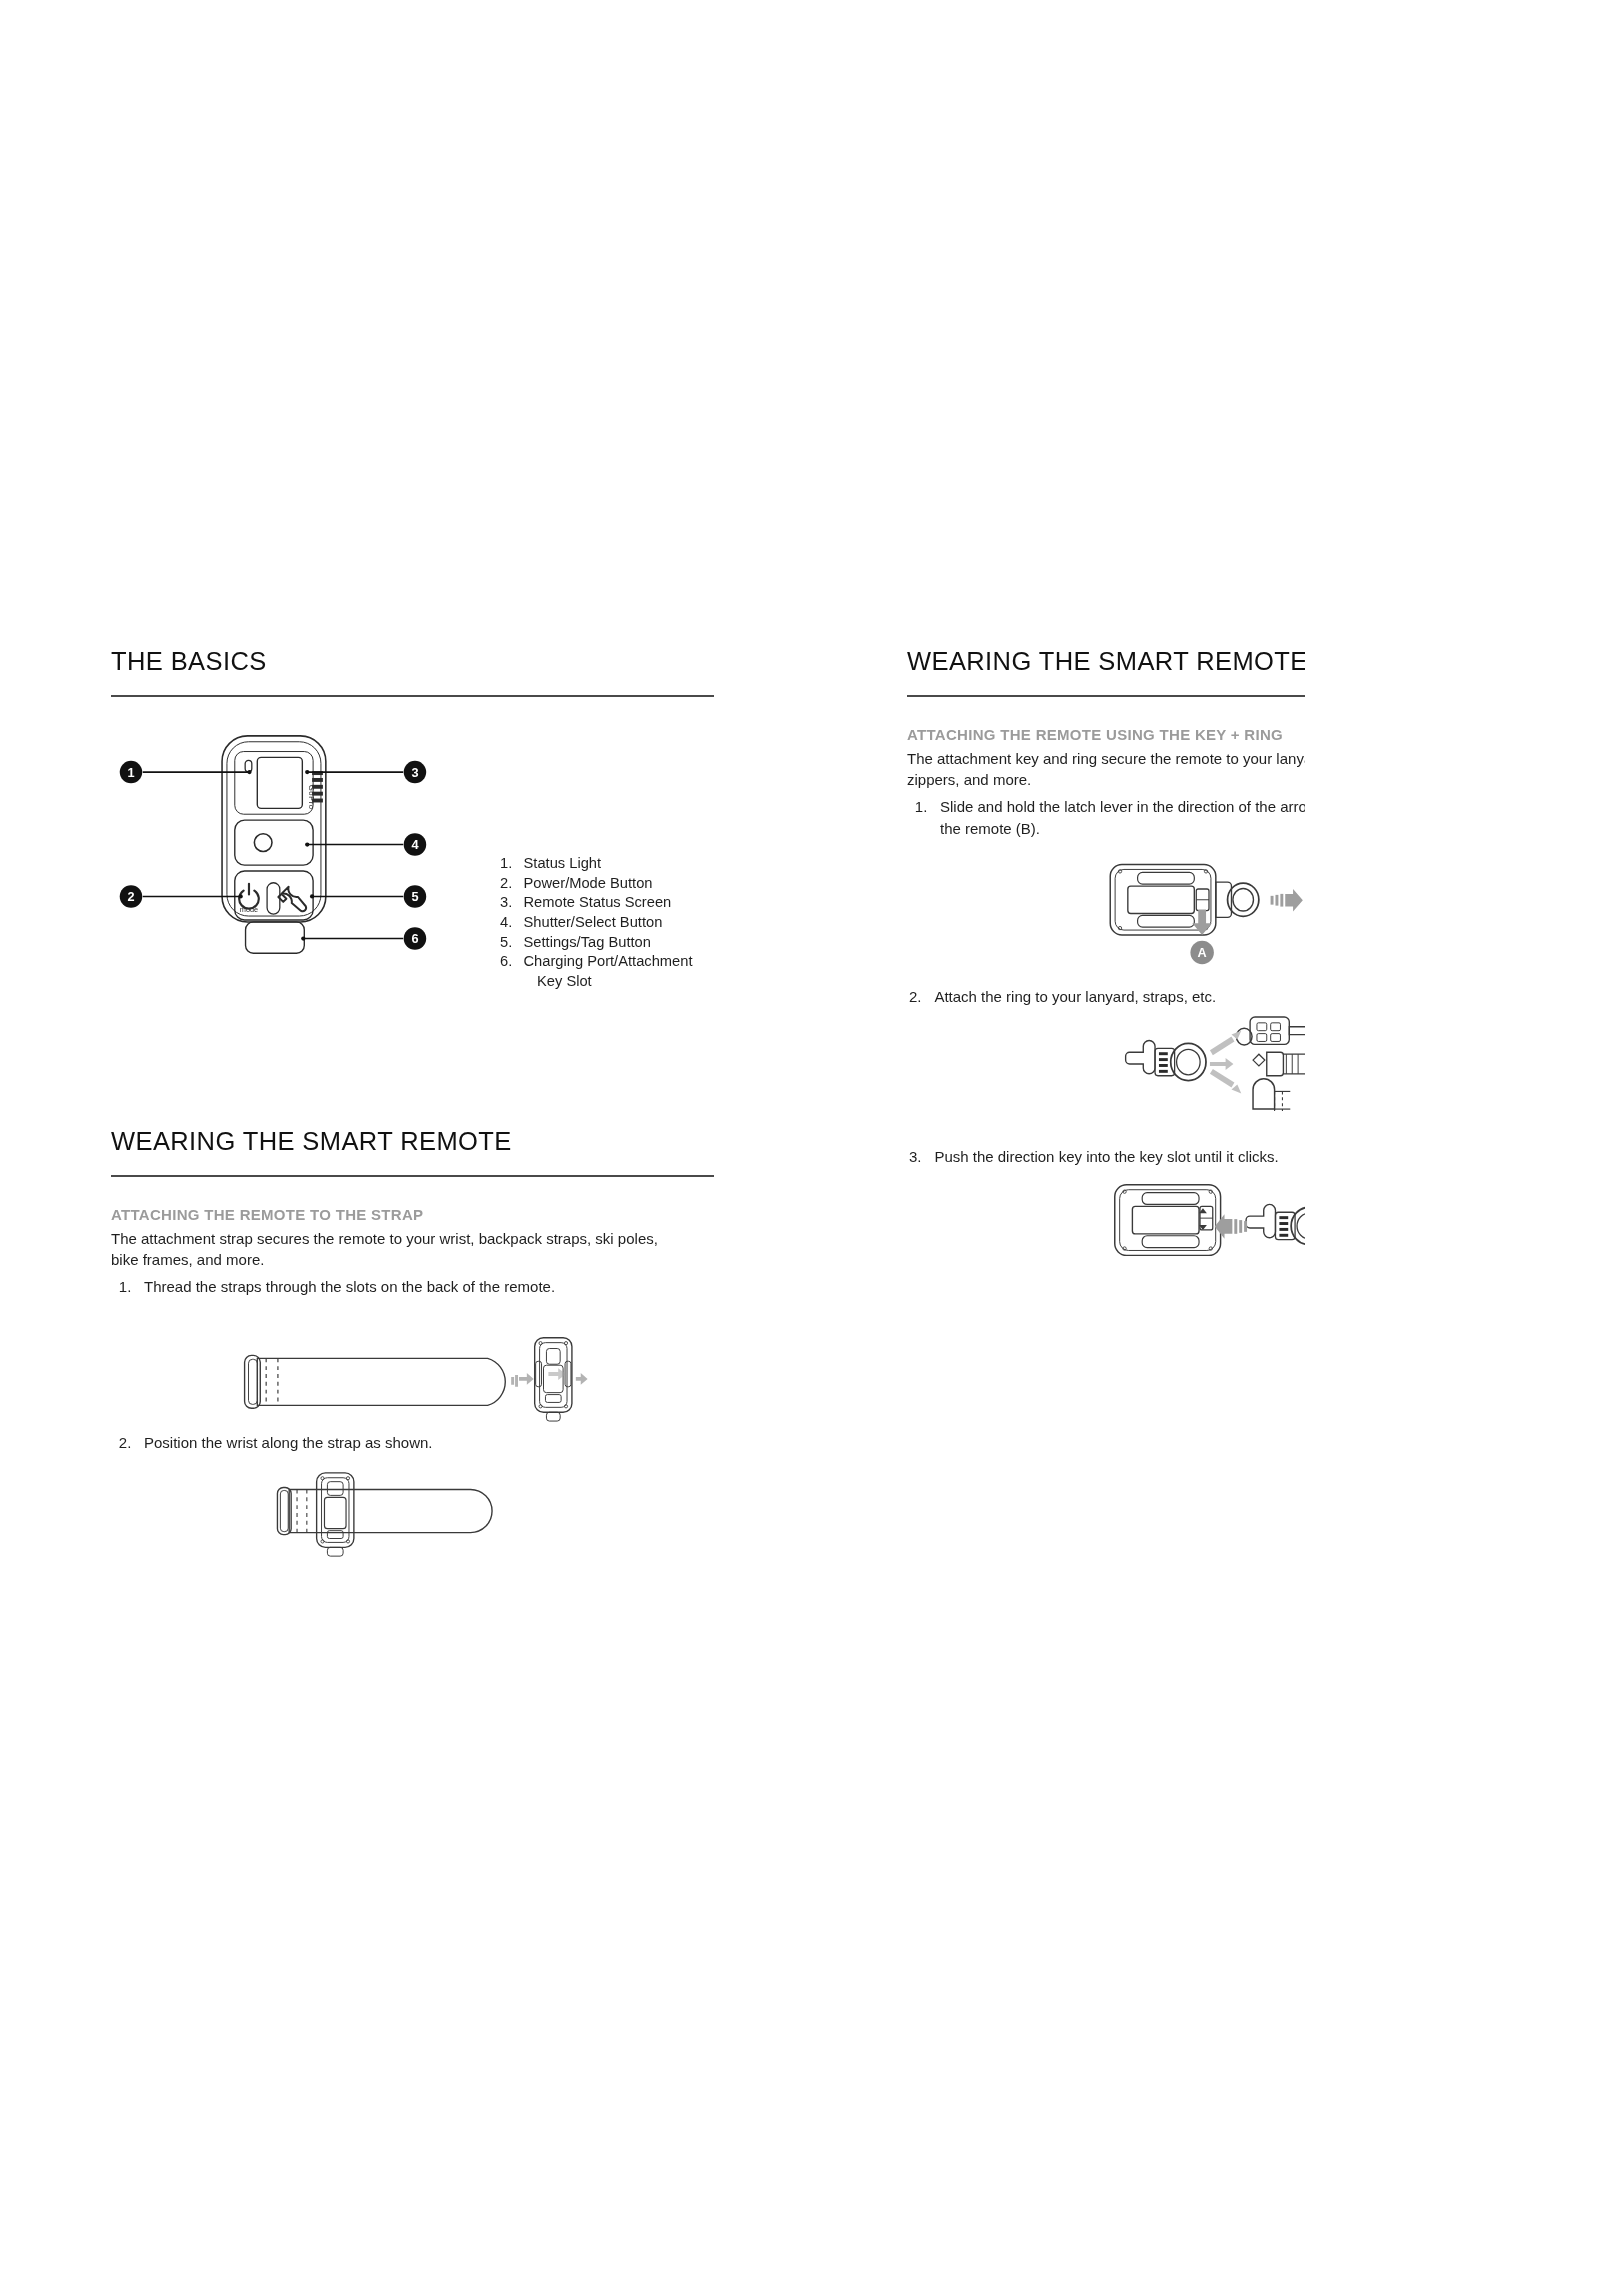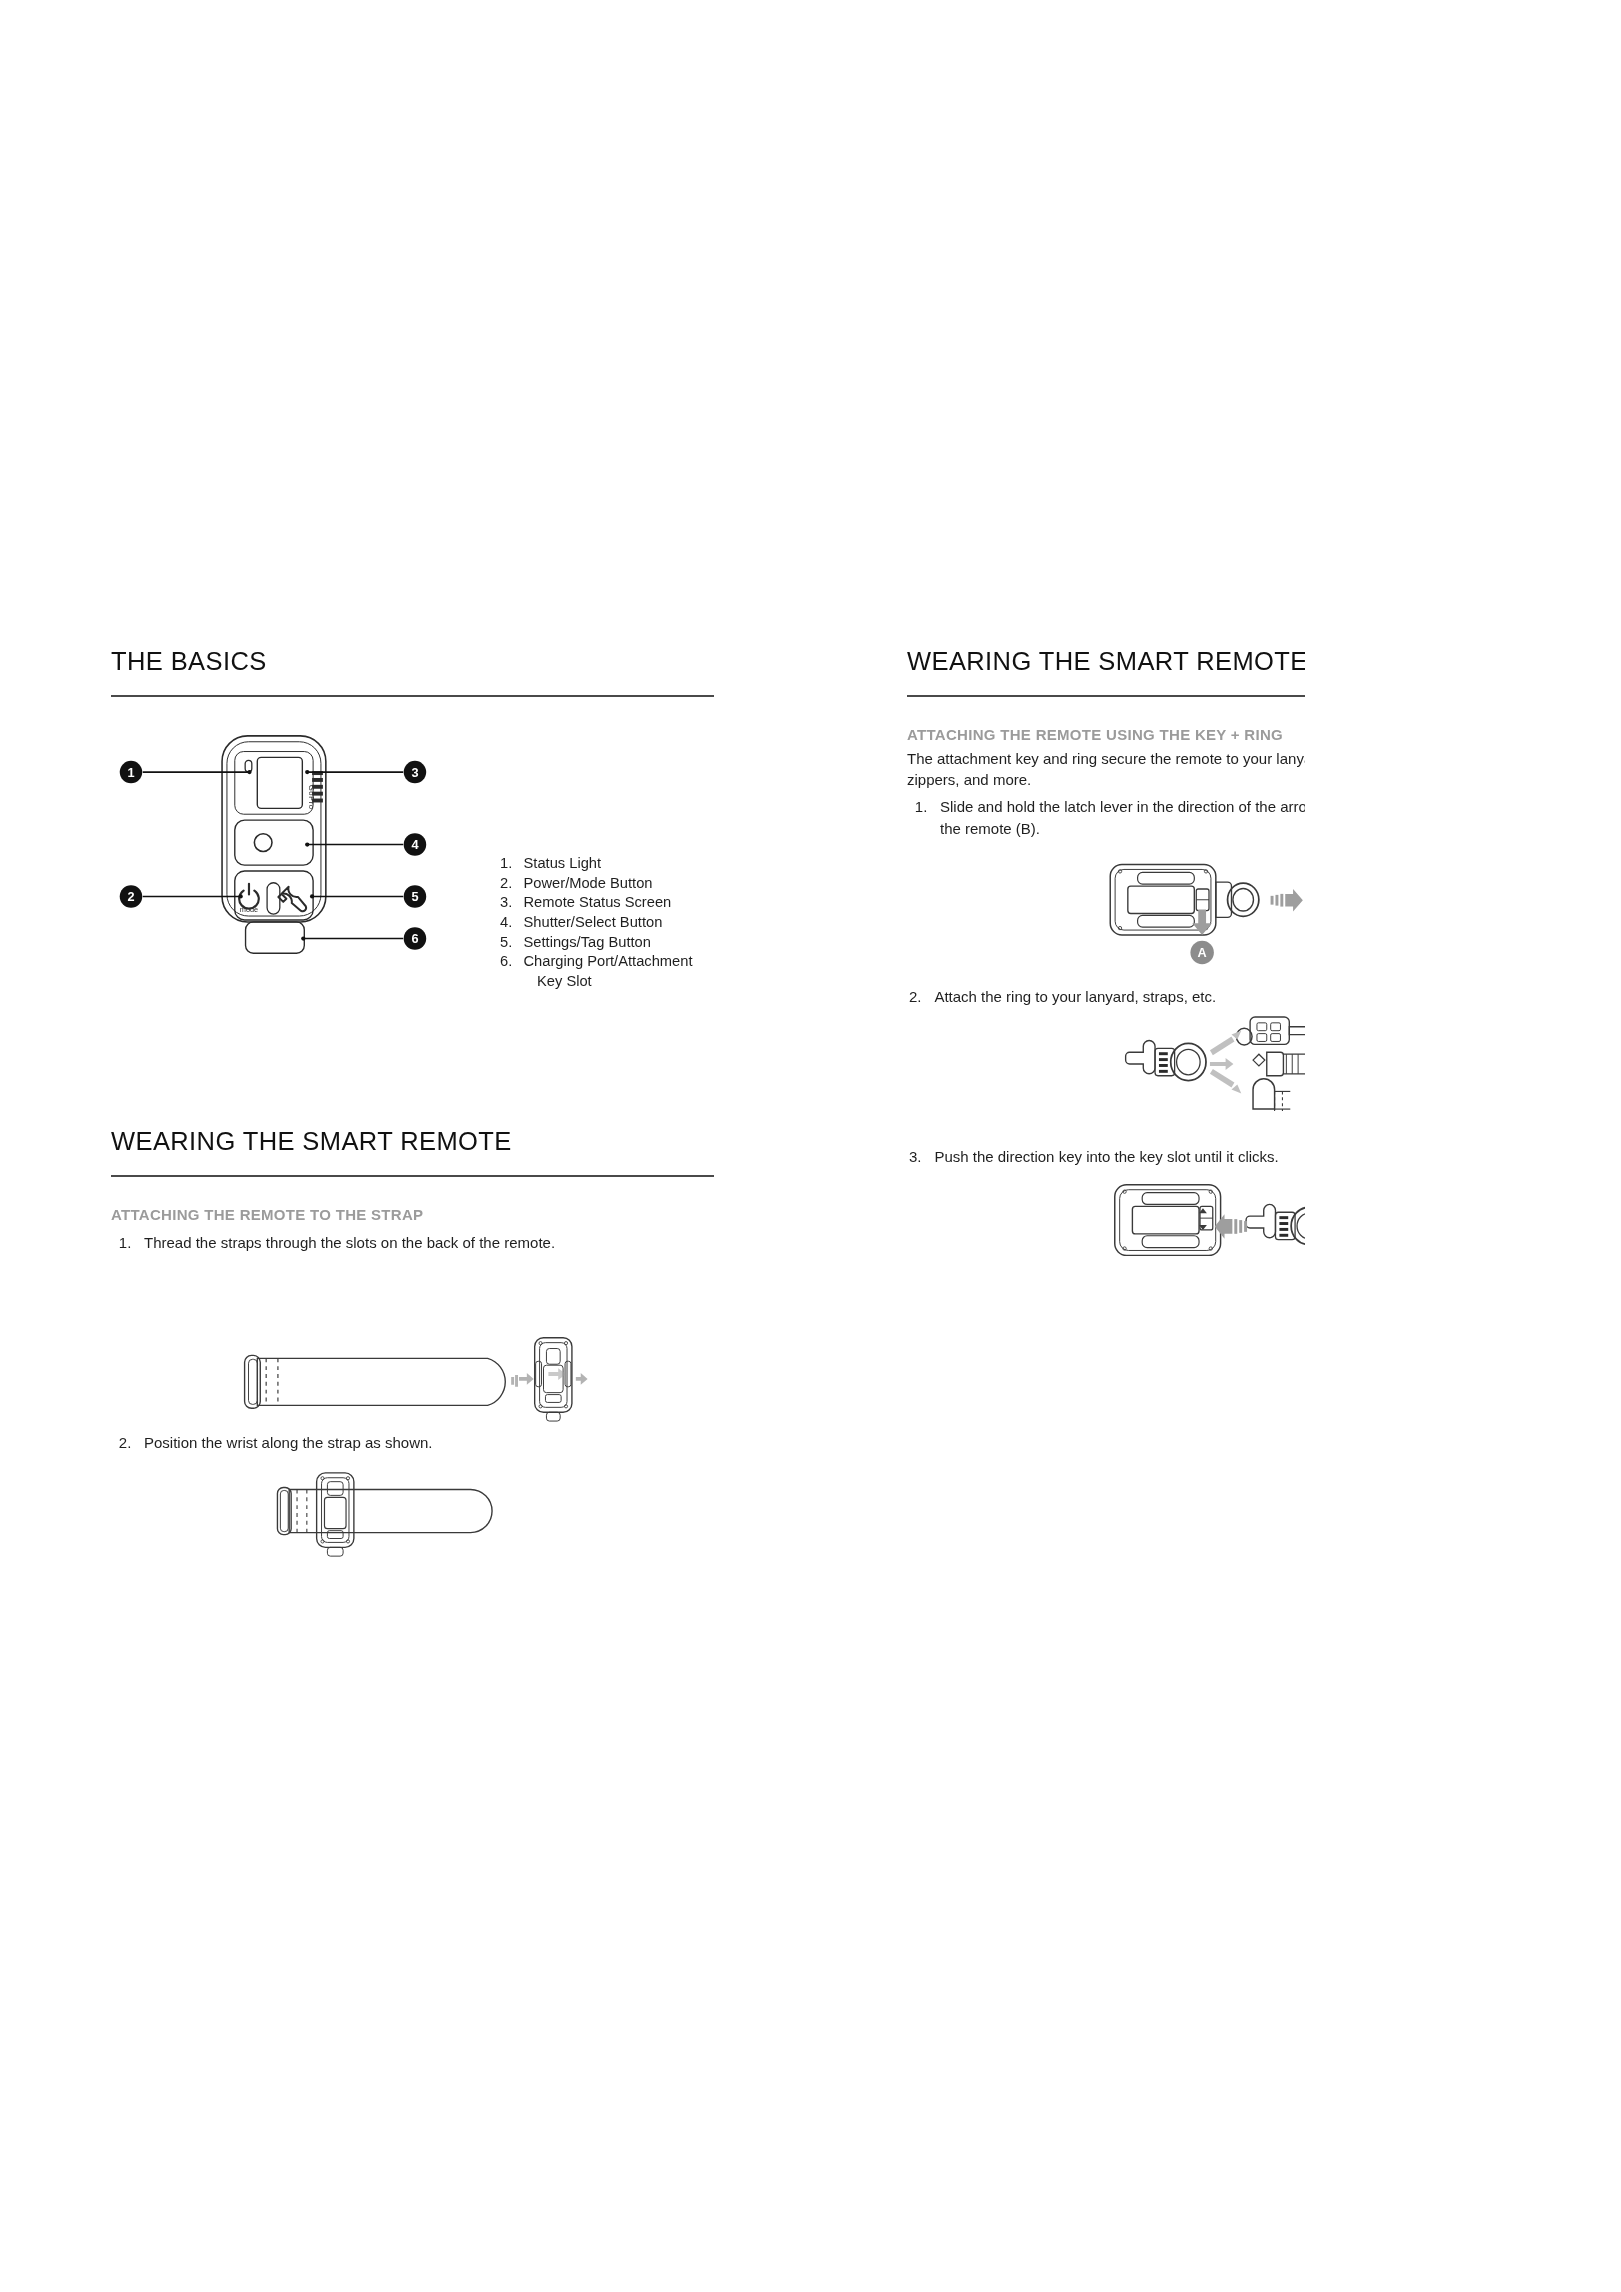--- a/index.html
+++ b/index.html
@@ -204,20 +204,21 @@
       <li><span class="n">6.</span><span>Charging Port/Attachment</span></li>
       <li class="indent2"><span>Key Slot</span></li>
     </ol>
   </div>
 
   <div class="col col-left" style="top:1127px;">
     <h2 class="section-title">WEARING THE SMART REMOTE</h2>
     <div class="rule"></div>
     <div style="height:27.4px;"></div>
     <p class="sub-title">ATTACHING THE REMOTE TO THE STRAP</p>
+    <p class="body-text" style="width:578px;">The attachment strap secures the remote to your wrist, backpack straps, ski poles, bike frames, and more.</p>
     <ol class="steps">
       <li class="step">
         <span class="num">1.</span>
         <span>Thread the straps through the slots on the back of the remote.</span>
       </li>
     </ol>
   </div>
 
   <div class="fig" style="left:225px; top:1318px;">
     <svg width="392" height="113" viewBox="0 0 400 115" xmlns="http://www.w3.org/2000/svg">

